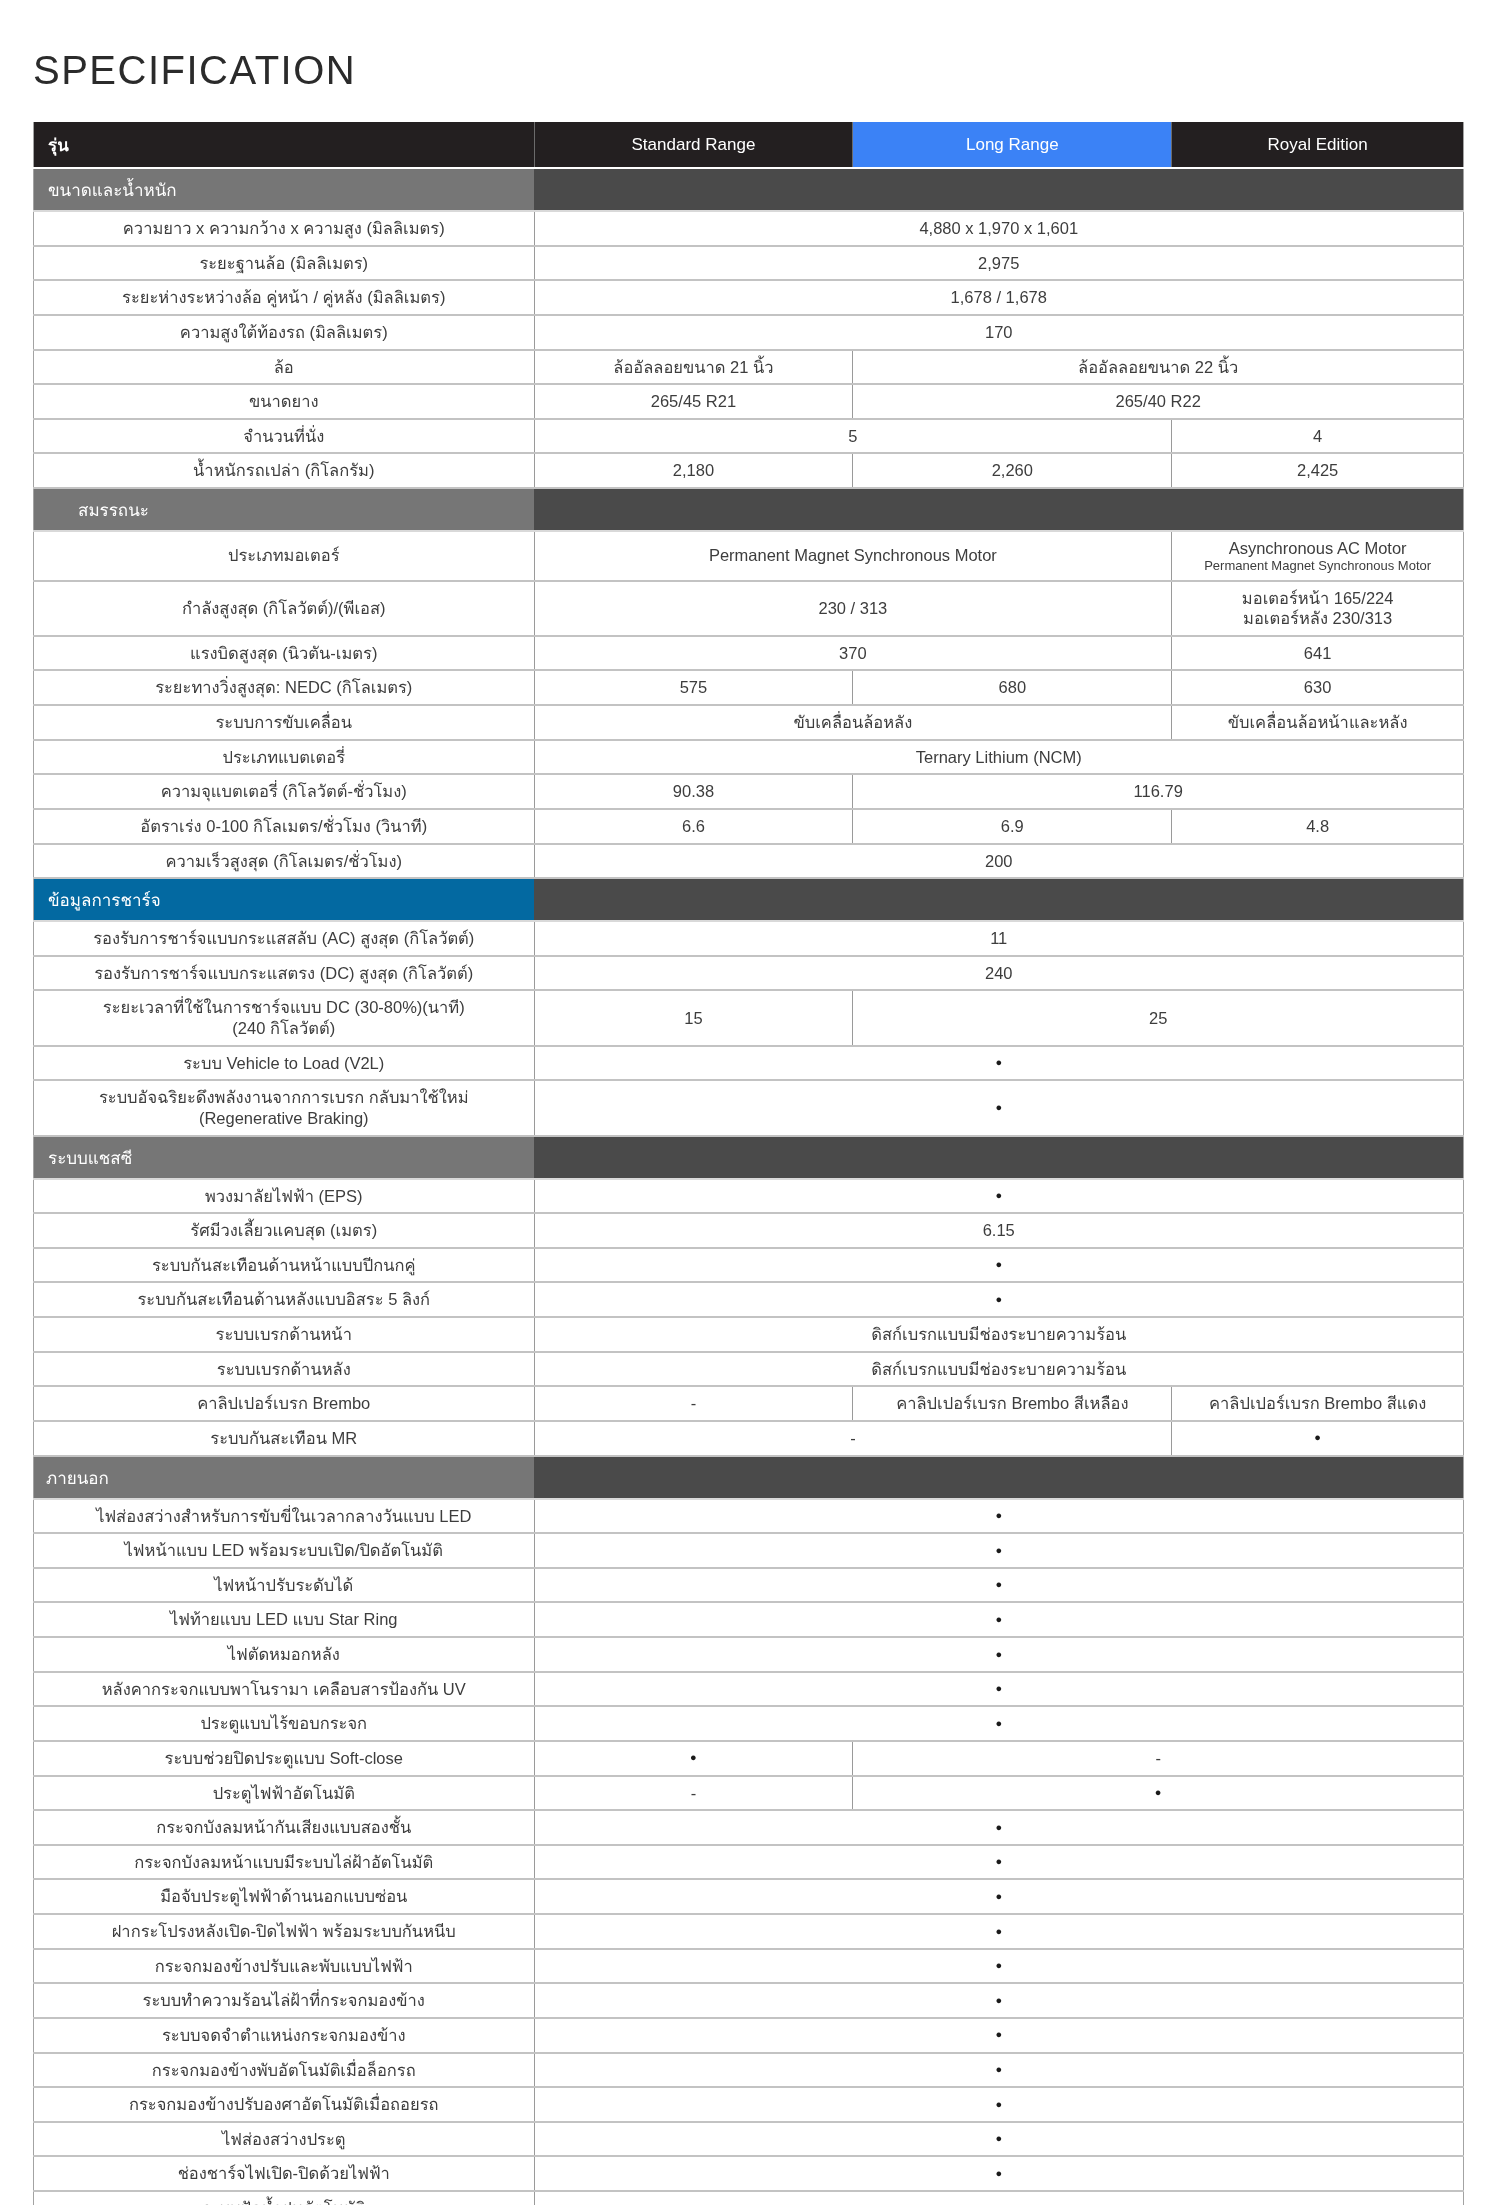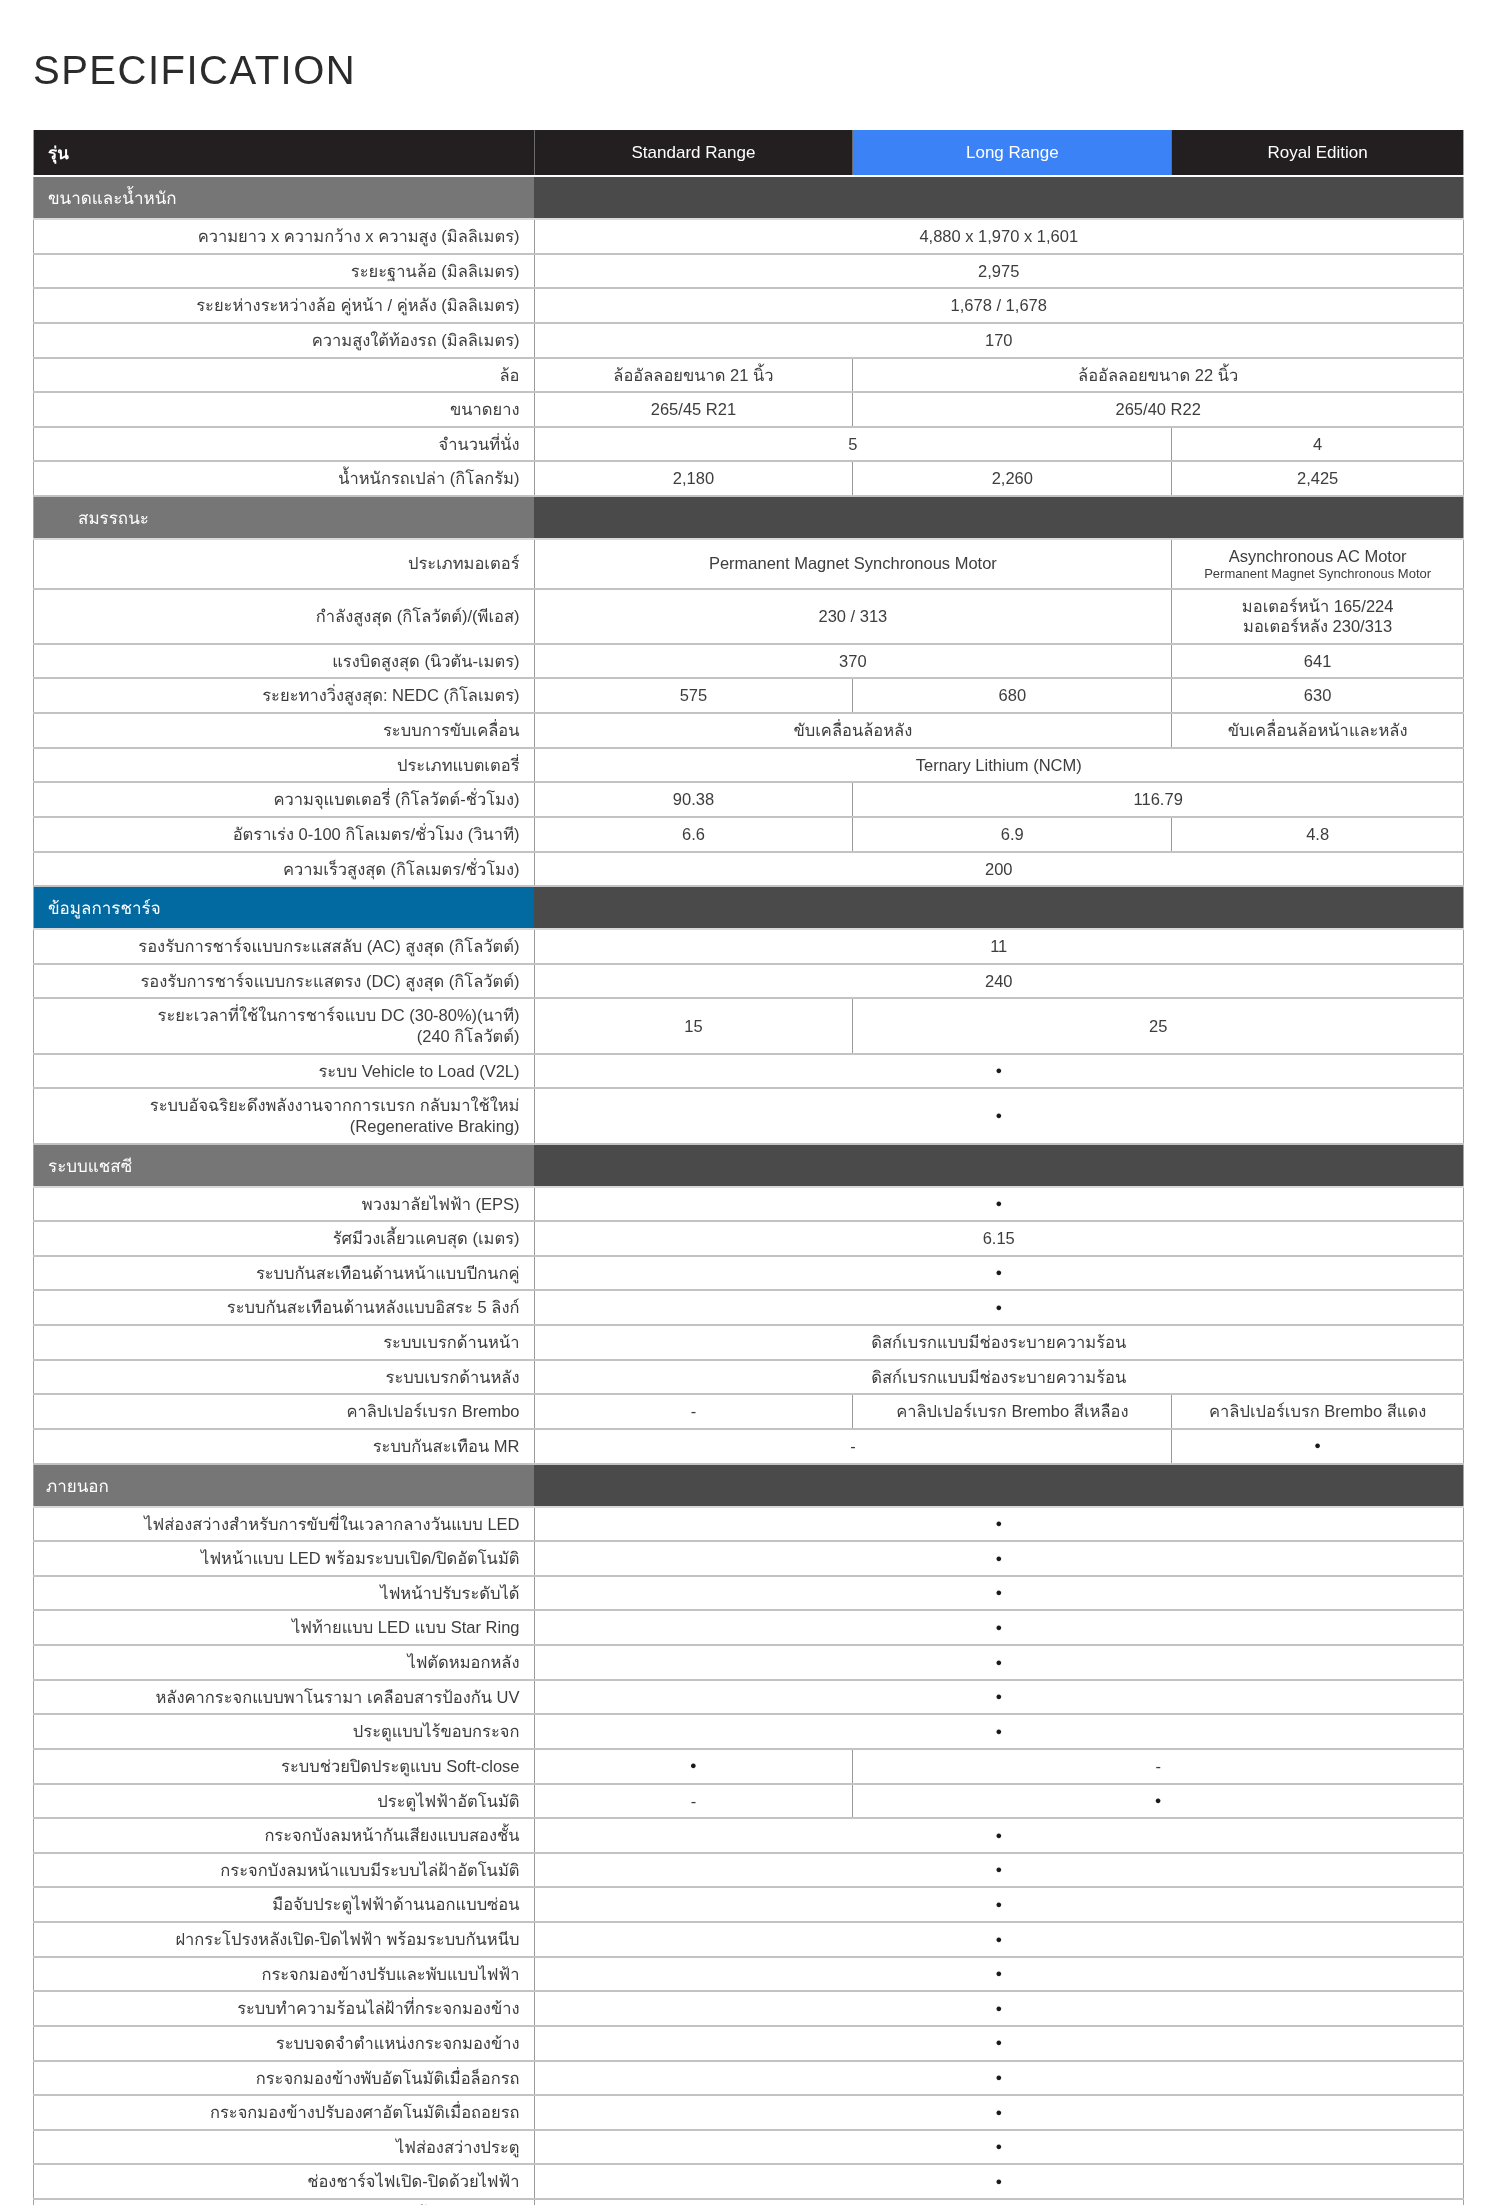--- a/index.html
+++ b/index.html
@@ -12,21 +12,21 @@
     -webkit-font-smoothing: antialiased;
   }
   .page { padding: 50px 33px 70px 33px; }
 
   .title {
     font-size: 40px;
     font-weight: 400;
     letter-spacing: 1.5px;
     color: #2b2b2b;
     line-height: 1;
-    margin-bottom: 40px;
+    margin-bottom: 32px;
   }
 
   table.spec-table {
     width: 100%;
     border-collapse: collapse;
     table-layout: fixed;
     border-left: 1px solid #a3a3a3;
     border-right: 1px solid #a3a3a3;
   }
   col.c-label { width: 35%; }
@@ -62,21 +62,21 @@
   td.section-label { background: #767676; }
   td.section-fill  { background: #4a4a4a; }
 
   tr.spec-row td {
     border-bottom: 2px solid #c3c3c3;
     font-size: 16.5px;
     line-height: 1.25;
     padding: 6px 14px;
   }
   td.label-cell {
-    text-align: right;
+    text-align: center;
     white-space: pre-line;
     color: #3d3d3d;
   }
   td.value-cell {
     text-align: center;
     border-left: 1px solid #9a9a9a;
     white-space: pre-line;
     color: #3d3d3d;
     padding: 5px 8px;
   }

